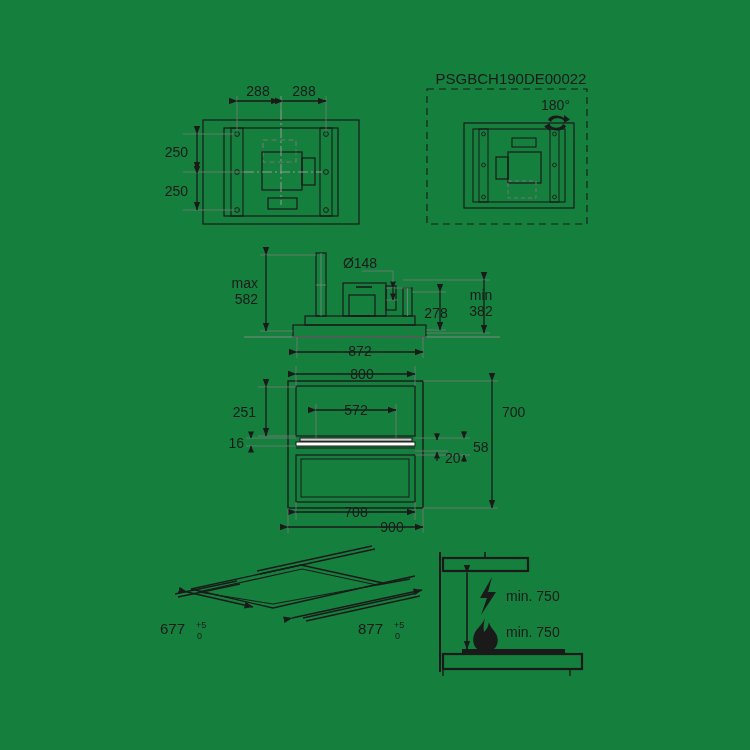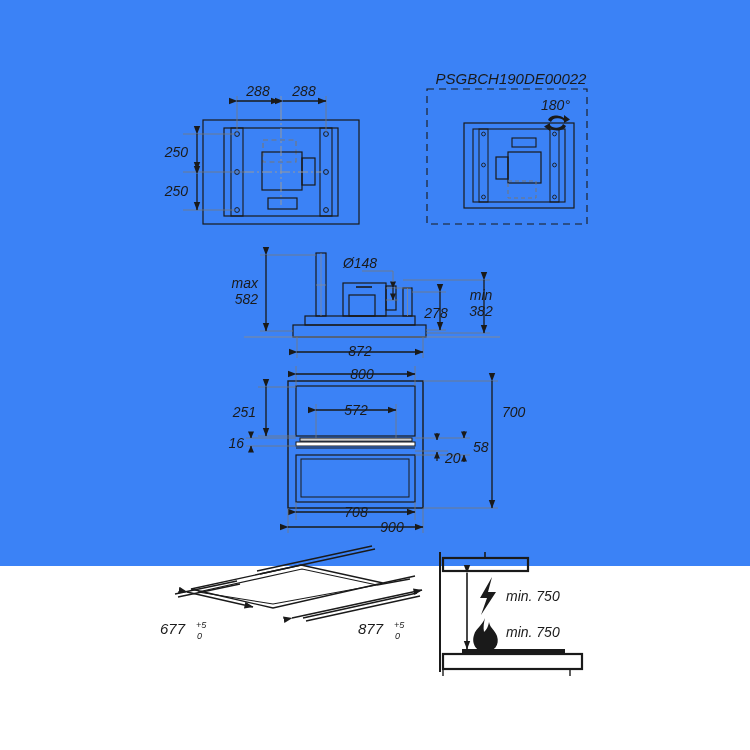--- a/index.html
+++ b/index.html
@@ -1,17 +1,17 @@
 <!DOCTYPE html>
 <html><head>
 <meta charset="utf-8">
 <style>
   html,body{margin:0;padding:0;background:#ffffff;}
   body{width:750px;height:750px;font-family:"Liberation Sans",sans-serif;overflow:hidden;}
-  #sheet{position:relative;width:750px;height:566px;background:#3b82f6;font-style:italic;}
+  #sheet{position:relative;width:750px;height:750px;background:#15803d;}
   svg{display:block;}
   text{font-family:"Liberation Sans",sans-serif;fill:#1a1a1a;}
 </style>
 </head>
 <body>
 
 <div id="sheet">
 <svg width="750" height="750" viewBox="0 0 750 750">
 
   <defs>

